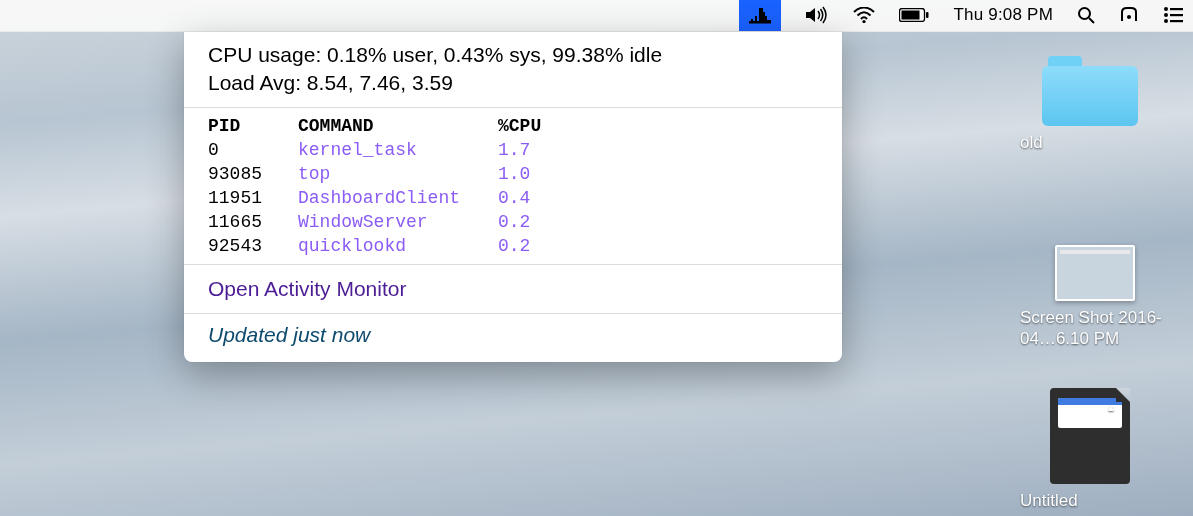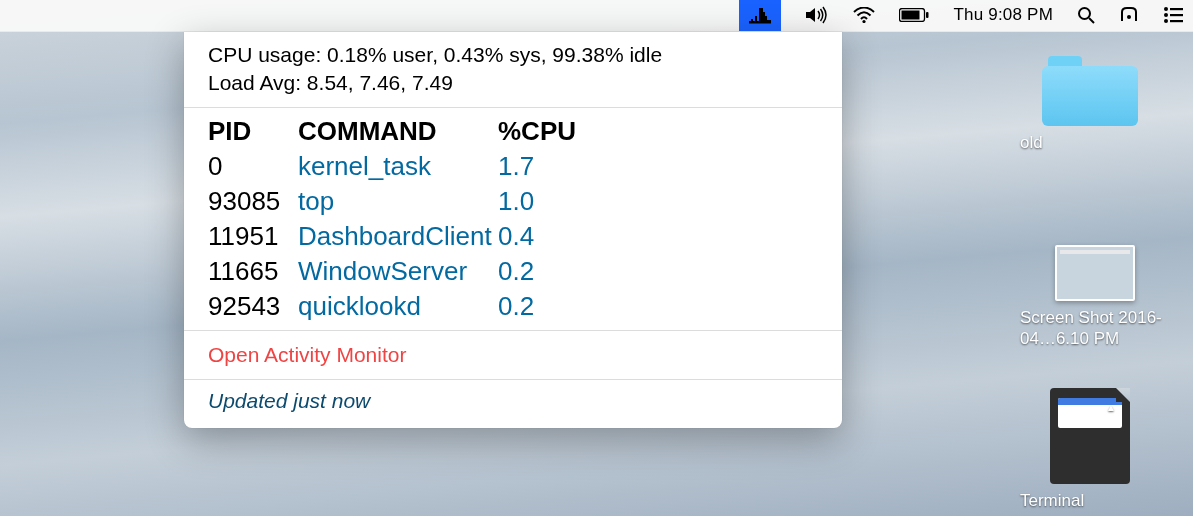--- a/index.html
+++ b/index.html
@@ -31,29 +31,29 @@
     .panel {
       position:absolute; top:32px; left:184px; width:658px;
       background:#ffffff; border-radius:0 0 8px 8px;
       box-shadow:0 12px 38px rgba(0,0,0,.30),0 0 0 .5px rgba(0,0,0,.05);
       overflow:hidden;
       font-size:21px;
     }
     .panel .section { padding:9px 24px; }
     .panel .divider { height:1px; background:#dcdcdc; }
     .panel .cpu-line { line-height:1.35; }
-    .panel .mono { font-family: Liberation Sans, sans-serif; font-size:26px; color:#000; }
+    .panel .mono { font-family: Liberation Mono, monospace; font-size:18px; color:#000; }
     .panel table { border-collapse:collapse; width:100%; table-layout:fixed; }
     .panel th, .panel td { text-align:left; padding:2px 0; }
     .panel th { font-weight:600; }
-    .panel td.cmd, .panel td.cpu { color:#0369a1; }
+    .panel td.cmd, .panel td.cpu { color:#8b5cf6; }
     .panel .col-pid { width:90px; }
     .panel .col-cmd { width:200px; }
     .panel .col-cpu { width:auto; }
-    .panel .link { color:#ef4444; }
+    .panel .link { color:#4c1d95; }
     .panel .foot-item { display:flex; justify-content:space-between; align-items:center;
       font-family: -apple-system, "Helvetica Neue", Arial, sans-serif; font-size:21px; padding:3px 0;}
     .panel .muted { color:#0c4a6e;font-style:italic; }
     .panel .shortcut { font-size:19px; letter-spacing:1px; }
     .panel .arrow { font-size:18px; }
     .foot-section { padding:6px 24px 12px; }
 
     
     .desk-item { position:absolute; width:140px; text-align:left; color:#fff;
       font-size:17px; text-shadow:0 1px 2px rgba(0,0,0,.6);}
@@ -135,21 +135,21 @@
         <rect x="7" y="7" width="13" height="2.2" fill="#000"></rect>
       <circle cx="3" cy="14" r="2" fill="#000"></circle>
         <rect x="7" y="13" width="13" height="2.2" fill="#000"></rect>
     </svg>
   </div>
 </div>
 
 <div class="panel">
   <div class="section">
     <div class="cpu-line">CPU usage: 0.18% user, 0.43% sys, 99.38% idle</div>
-    <div class="cpu-line">Load Avg: 8.54, 7.46, 7.49</div>
+    <div class="cpu-line">Load Avg: 8.54, 7.46, 3.59</div>
   </div>
   <div class="divider"></div>
   <div class="section" style="padding-top:6px;padding-bottom:6px;">
     <table class="mono">
       <colgroup>
           <col class="col-pid">
           <col class="col-cmd">
           <col class="col-cpu">
         </colgroup>
       <thead>
@@ -216,14 +216,14 @@
   </div>
   <div class="label">Screen Shot 2016-04…6.10 PM</div>
 </div>
 
 <div class="desk-item" style="top:388px; left:1020px;">
   <div class="sd-ico">
     <div class="label-area"></div>
     <div class="stripe"></div>
     <div class="arrowup">▲</div>
   </div>
-  <div class="label">Terminal</div>
+  <div class="label">Untitled</div>
 </div>
 
 </body></html>

